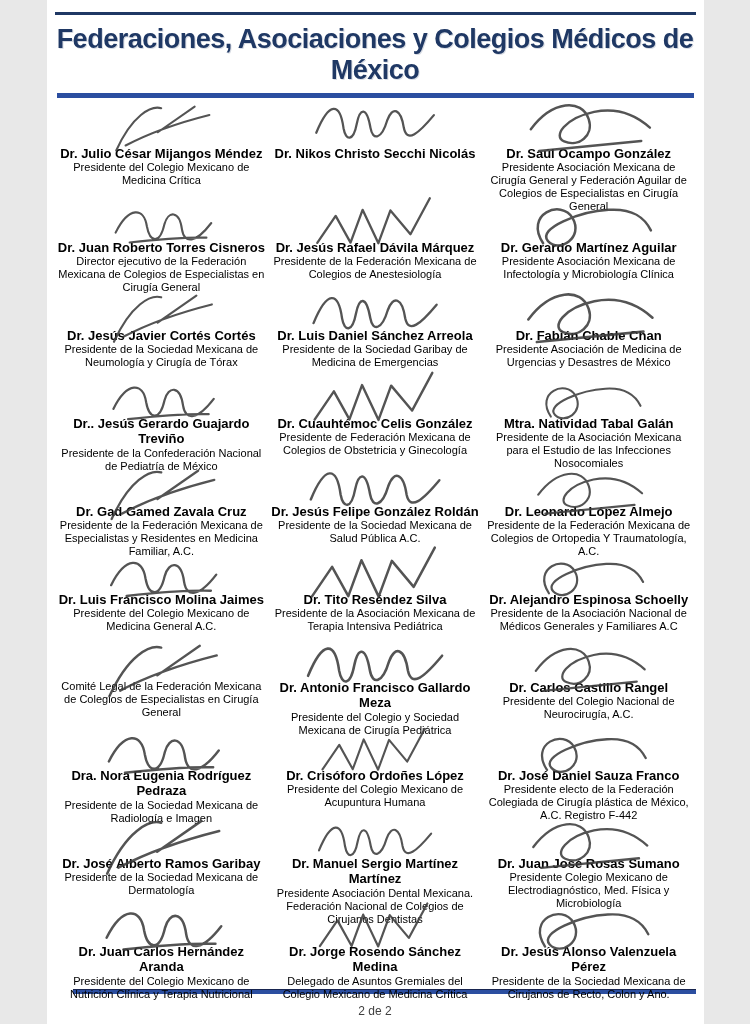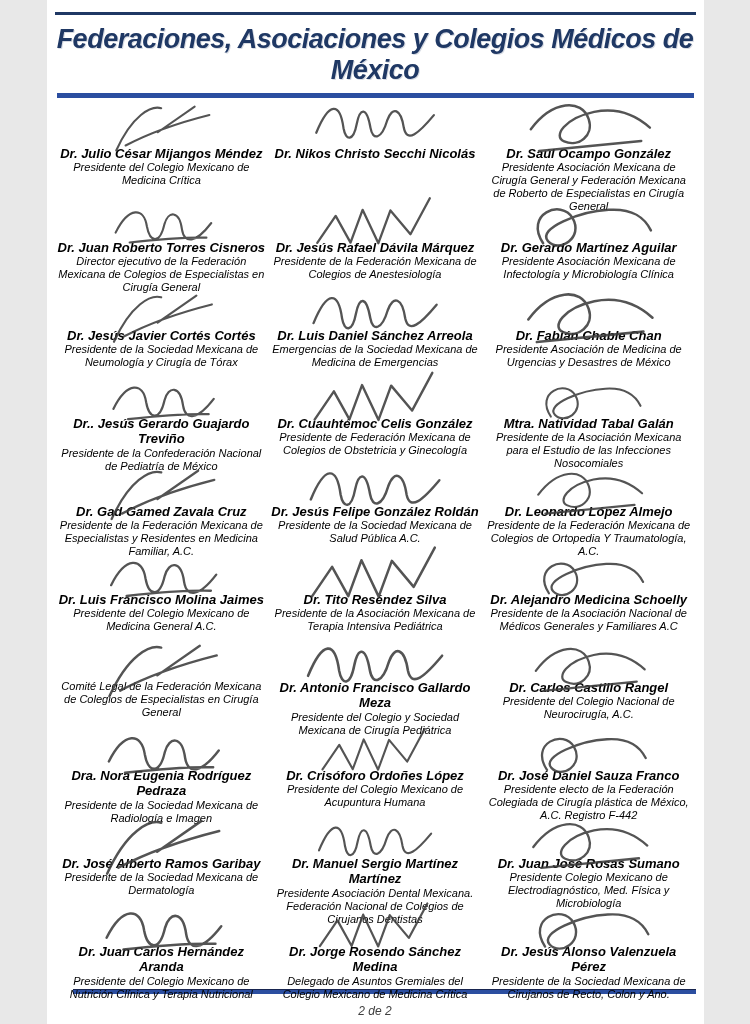--- a/index.html
+++ b/index.html
@@ -5,21 +5,20 @@
   * { box-sizing: border-box; }
   html, body { margin: 0; padding: 0; background: #e8e8e8; }
   body { font-family: "Liberation Sans", sans-serif; }
   .page {
     position: relative;
     width: 657px; height: 1024px;
     margin: 0 auto;
     background: #ffffff;
     overflow: hidden;
     color: #000;
-    font-style: italic;
   }
   .top-rule {
     position: absolute; top: 12px; left: 8px; right: 8px;
     height: 3px; background: #1f3864;
   }
   .doc-header { padding-top: 24px; text-align: center; }
   .doc-title {
     margin: 0 10px;
     font-size: 27px; font-weight: bold;
     color: #1f3864;
@@ -96,21 +95,21 @@
     <svg class="sig" viewBox="0 0 120 50" aria-hidden="true" style="transform: translateX(-50%) rotate(4deg); width: 129px;">
       <path fill="none" stroke="#3d3d3d" stroke-width="2.1" stroke-linecap="round" stroke-linejoin="round" d="M6,36 C16,6 26,6 31,30 C34,42 41,42 43,25 C45,10 51,8 56,28 C59,40 67,38 71,20 C75,6 83,8 87,26 C91,40 101,30 114,12"></path>
     </svg>
     <div class="name">Dr. Nikos Christo Secchi Nicolás</div>
   </div>
       <div class="cell">
     <svg class="sig" viewBox="0 0 120 50" aria-hidden="true" style="transform: translateX(-50%) rotate(-3deg); width: 140px;">
       <path fill="none" stroke="#3d3d3d" stroke-width="2.1" stroke-linecap="round" stroke-linejoin="round" d="M10,26 C30,2 55,2 60,20 C64,34 50,44 38,38 C28,33 40,18 65,14 C85,11 100,18 112,30 M16,45 L104,41"></path>
     </svg>
     <div class="name">Dr. Saúl Ocampo González</div>
-    <div class="role">Presidente Asociación Mexicana de Cirugía General y Federación Mexicana de Roberto de Especialistas en Cirugía General</div>
+    <div class="role">Presidente Asociación Mexicana de Cirugía General y Federación Aguilar de Colegios de Especialistas en Cirugía General</div>
   </div>
       <div class="cell">
     <svg class="sig" viewBox="0 0 120 50" aria-hidden="true" style="transform: translateX(-50%) rotate(7deg); width: 121px;">
       <path fill="none" stroke="#3d3d3d" stroke-width="2.1" stroke-linecap="round" stroke-linejoin="round" d="M16,36 C26,8 41,8 46,26 C51,42 61,42 63,22 C65,8 76,6 81,25 C85,39 96,37 109,15 M31,44 C56,38 86,32 106,30"></path>
     </svg>
     <div class="name">Dr. Juan Roberto Torres Cisneros</div>
     <div class="role">Director ejecutivo de la Federación Mexicana de Colegios de Especialistas en Cirugía General</div>
   </div>
       <div class="cell">
     <svg class="sig" viewBox="0 0 120 50" aria-hidden="true" style="transform: translateX(-50%) rotate(-8deg); width: 132px;">
@@ -131,21 +130,21 @@
       <path fill="none" stroke="#3d3d3d" stroke-width="2.1" stroke-linecap="round" stroke-linejoin="round" d="M12,46 C32,12 52,4 62,8 M56,32 L96,10 M22,42 C52,30 82,24 110,20"></path>
     </svg>
     <div class="name">Dr.  Jesús Javier Cortés Cortés</div>
     <div class="role">Presidente de la Sociedad Mexicana de Neumología y Cirugía de Tórax</div>
   </div>
       <div class="cell">
     <svg class="sig" viewBox="0 0 120 50" aria-hidden="true" style="transform: translateX(-50%) rotate(4deg); width: 135px;">
       <path fill="none" stroke="#3d3d3d" stroke-width="2.1" stroke-linecap="round" stroke-linejoin="round" d="M6,36 C16,6 26,6 31,30 C34,42 41,42 43,25 C45,10 51,8 56,28 C59,40 67,38 71,20 C75,6 83,8 87,26 C91,40 101,30 114,12"></path>
     </svg>
     <div class="name">Dr. Luis Daniel Sánchez Arreola</div>
-    <div class="role">Emergencias de la Sociedad Mexicana de Medicina de Emergencias</div>
+    <div class="role">Presidente de la Sociedad Garibay de Medicina de Emergencias</div>
   </div>
       <div class="cell">
     <svg class="sig" viewBox="0 0 120 50" aria-hidden="true" style="transform: translateX(-50%) rotate(-3deg); width: 146px;">
       <path fill="none" stroke="#3d3d3d" stroke-width="2.1" stroke-linecap="round" stroke-linejoin="round" d="M10,26 C30,2 55,2 60,20 C64,34 50,44 38,38 C28,33 40,18 65,14 C85,11 100,18 112,30 M16,45 L104,41"></path>
     </svg>
     <div class="name">Dr. Fabián Chable Chan</div>
     <div class="role">Presidente Asociación de Medicina de Urgencias y Desastres de México</div>
   </div>
       <div class="cell">
     <svg class="sig" viewBox="0 0 120 50" aria-hidden="true" style="transform: translateX(-50%) rotate(7deg); width: 127px;">
@@ -200,21 +199,21 @@
     <svg class="sig" viewBox="0 0 120 50" aria-hidden="true" style="transform: translateX(-50%) rotate(-8deg); width: 144px;">
       <path fill="none" stroke="#3d3d3d" stroke-width="2.1" stroke-linecap="round" stroke-linejoin="round" d="M6,32 L26,10 L36,36 L51,8 L61,40 L76,12 L91,36 L113,6"></path>
     </svg>
     <div class="name">Dr. Tito Reséndez Silva</div>
     <div class="role">Presidente de la Asociación Mexicana de Terapia Intensiva Pediátrica</div>
   </div>
       <div class="cell">
     <svg class="sig" viewBox="0 0 120 50" aria-hidden="true" style="transform: translateX(-50%) rotate(2deg); width: 125px;">
       <path fill="none" stroke="#3d3d3d" stroke-width="2.1" stroke-linecap="round" stroke-linejoin="round" d="M22,40 C5,16 36,2 46,18 C56,34 36,48 26,38 C16,28 52,12 76,10 C96,8 106,15 112,26"></path>
     </svg>
-    <div class="name">Dr. Alejandro Medicina Schoelly</div>
+    <div class="name">Dr. Alejandro Espinosa Schoelly</div>
     <div class="role">Presidente de la Asociación Nacional de Médicos Generales y Familiares A.C</div>
   </div>
       <div class="cell">
     <svg class="sig" viewBox="0 0 120 50" aria-hidden="true" style="transform: translateX(-50%) rotate(-6deg); width: 136px;">
       <path fill="none" stroke="#3d3d3d" stroke-width="2.1" stroke-linecap="round" stroke-linejoin="round" d="M12,46 C32,12 52,4 62,8 M56,32 L96,10 M22,42 C52,30 82,24 110,20"></path>
     </svg>
     <div class="role">Comité Legal de la Federación Mexicana de Colegios de Especialistas en Cirugía General</div>
   </div>
       <div class="cell">
     <svg class="sig" viewBox="0 0 120 50" aria-hidden="true" style="transform: translateX(-50%) rotate(4deg); width: 147px;">

